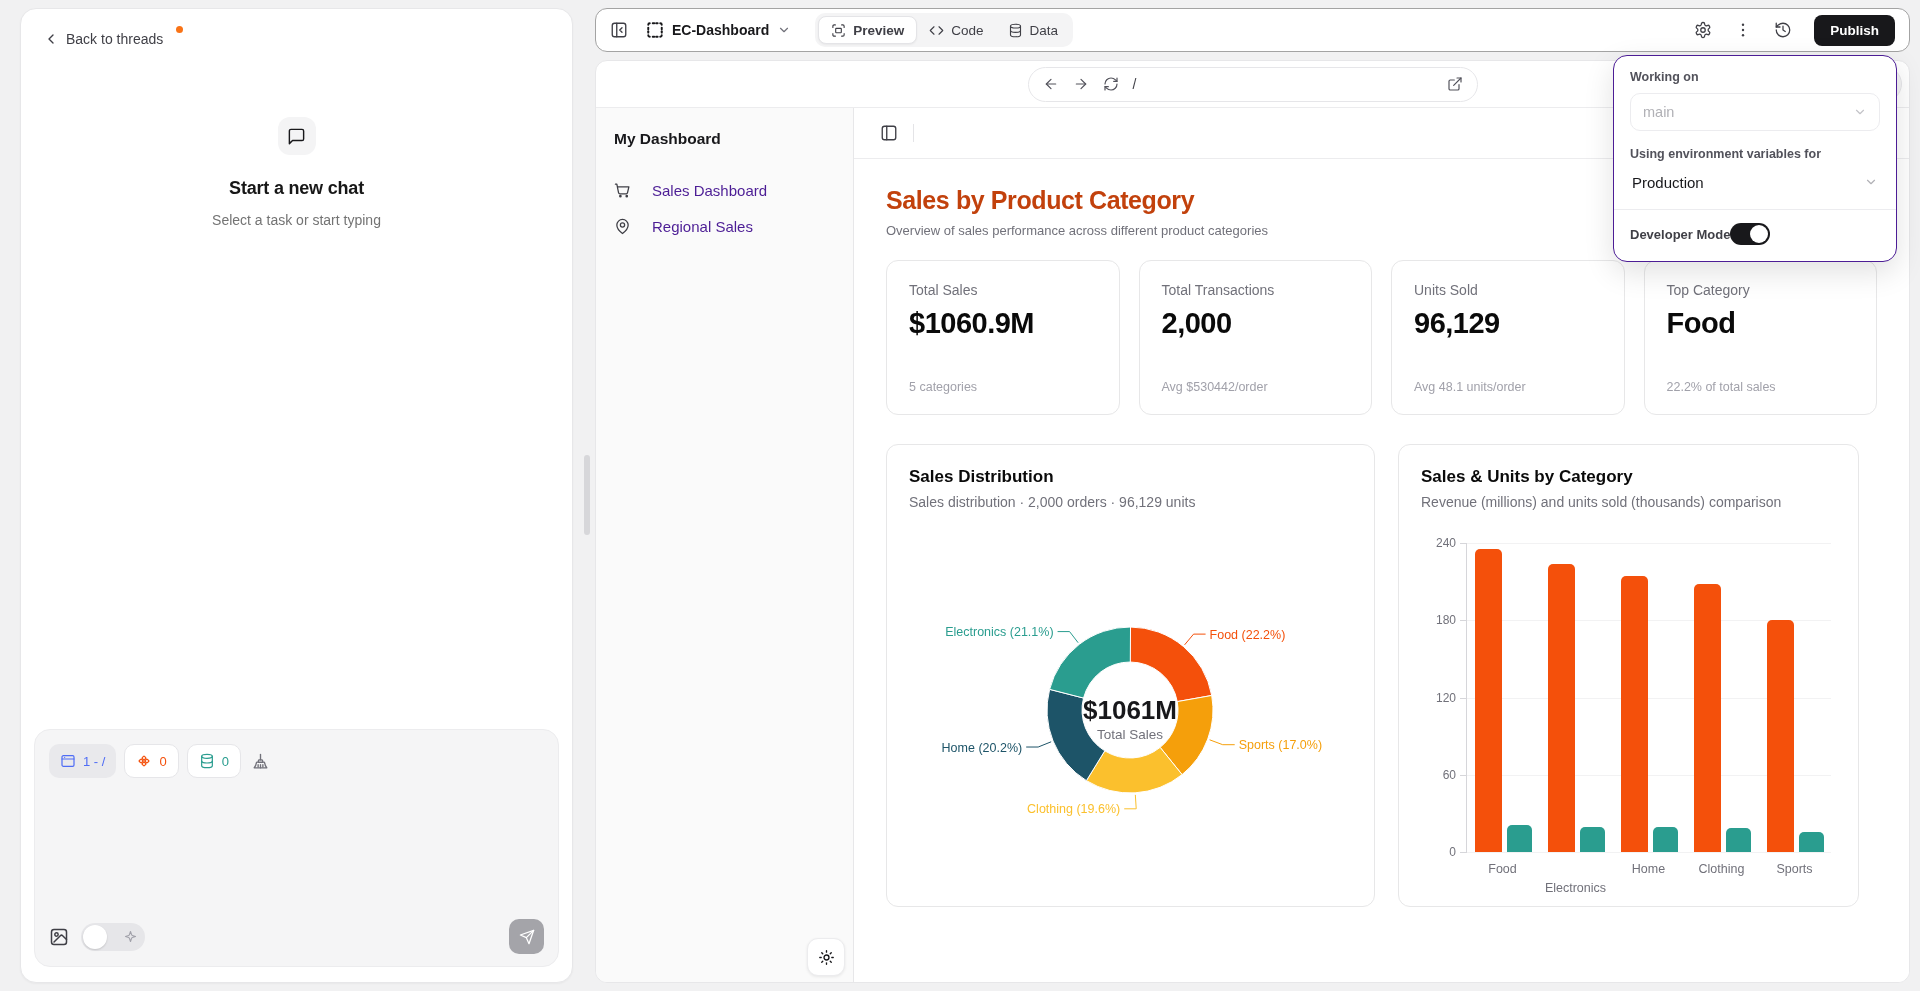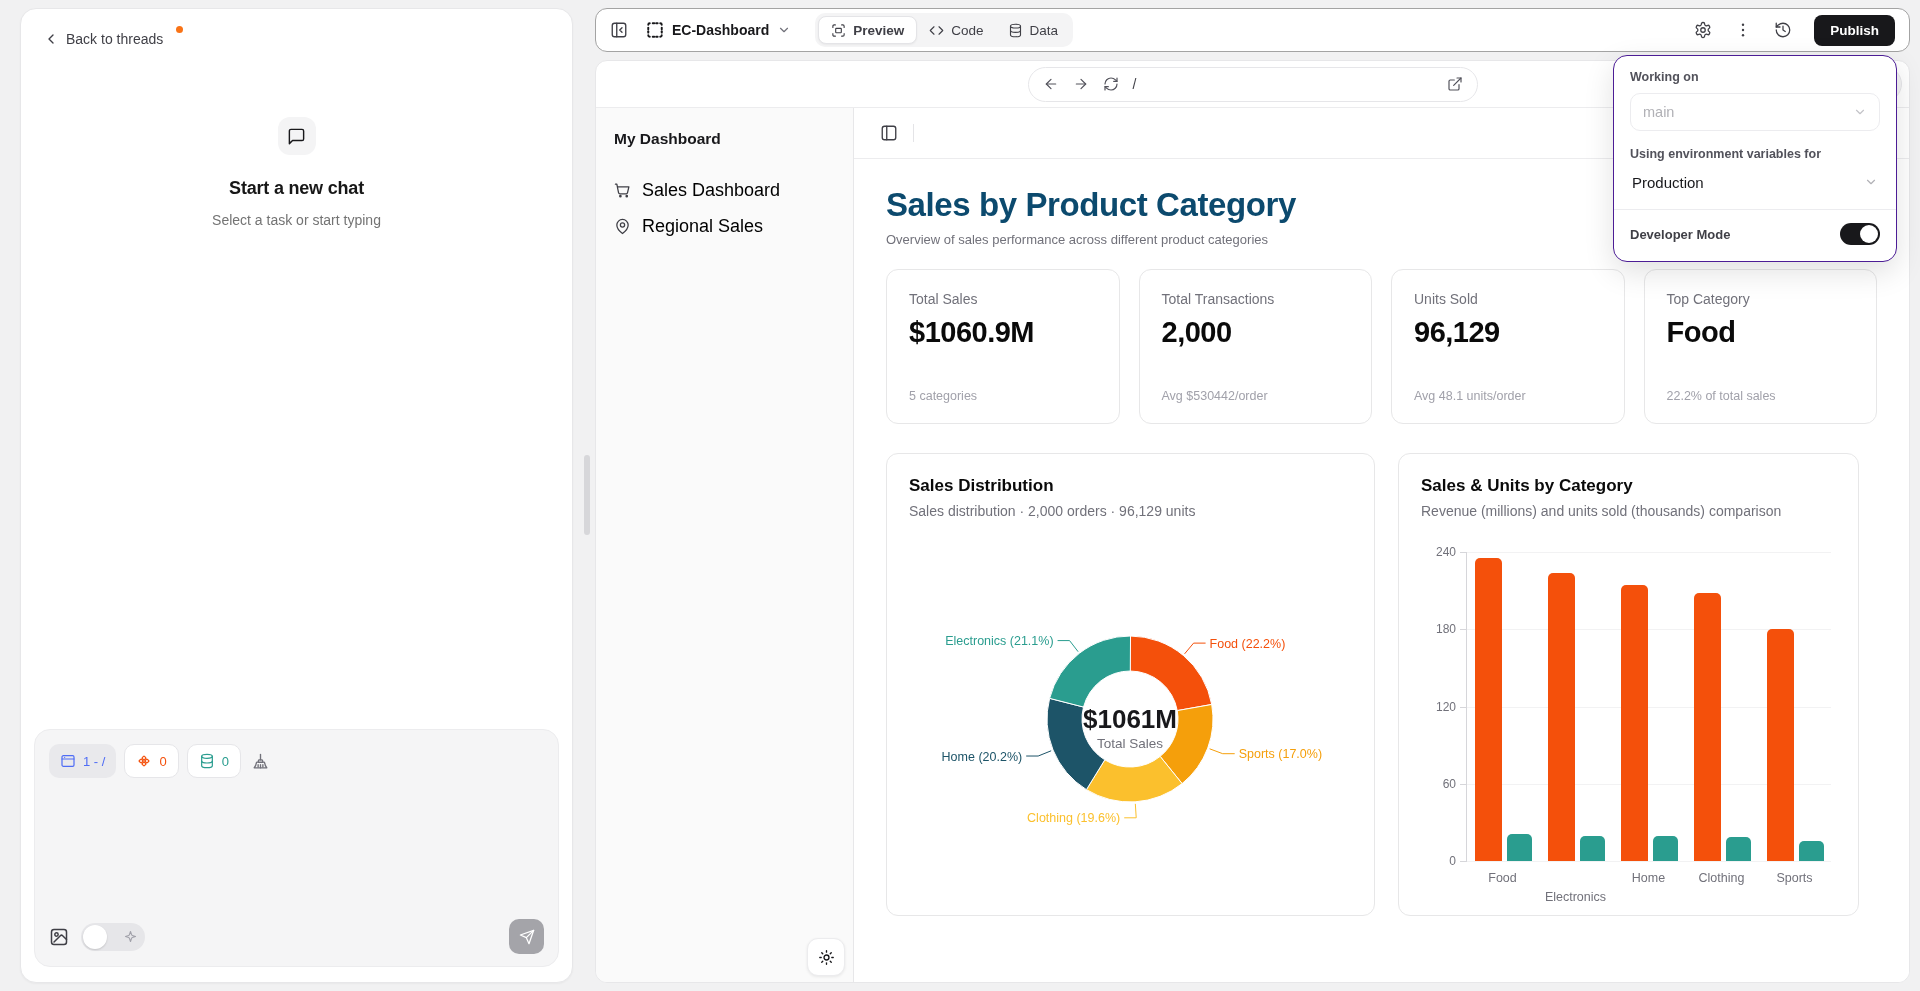--- a/index.html
+++ b/index.html
@@ -52,30 +52,30 @@
   .browser-row{height:47px;border-bottom:1px solid #ececee;display:flex;align-items:center;justify-content:center;position:relative}
   .addr-pill{width:450px;height:35px;border:1px solid #e6e6e9;border-radius:18px;display:flex;align-items:center;gap:14px;padding:0 14px;color:#52525b}
   .addr-pill .path{font-size:14px;color:#3f3f46}
   .addr-pill .ext{margin-left:auto}
   .addr-circle{position:absolute;right:7px;top:5px;width:36px;height:36px;border-radius:50%;background:#f4f4f5;border:1px solid #e6e6e9}
   .preview-body{display:flex;height:875px}
 
   .dash-sidebar{width:258px;background:#fafafa;border-right:1px solid #e7e7e9;padding:22px 18px;position:relative;flex:none}
   .sb-title{font-size:15.5px;font-weight:700;color:#18181b}
   .sb-list{margin-top:31px}
-  .sb-item{display:flex;align-items:center;gap:11px;height:22px;margin-bottom:14px;font-size:18px;color:#000000;cursor:pointer}
+  .sb-item{display:flex;align-items:center;gap:21px;height:22px;margin-bottom:14px;font-size:15px;color:#4c1d95;cursor:pointer}
   .sb-item .icn{color:#3f3f46}
   .theme-btn{position:absolute;right:8px;bottom:7px;width:38px;height:38px;background:#fff;border:1px solid #ececee;border-radius:11px;box-shadow:0 1px 3px rgba(0,0,0,.08);display:flex;align-items:center;justify-content:center;color:#18181b;cursor:pointer}
 
   .dash-main{flex:1;background:#fff;display:flex;flex-direction:column}
   .dash-header{height:51px;border-bottom:1px solid #ececee;display:flex;align-items:center;padding-left:26px;gap:15px;flex:none}
   .dash-header .icn{color:#3f3f46;cursor:pointer}
   .dash-header .vsep{width:1px;height:18px;background:#e4e4e7}
   .dash-content{padding:27px 32px 0 32px}
-  .page-title{font-size:33px;font-weight:700;color:#0c4a6e;letter-spacing:-.4px}
+  .page-title{font-size:25px;font-weight:700;color:#c2410c;letter-spacing:-.4px}
   .page-sub{font-size:13px;color:#71717a;margin-top:8px}
 
   .stats-row{margin-top:22px;display:grid;grid-template-columns:repeat(4,1fr);gap:19px}
   .stat-card{background:#fff;border:1px solid #e7e7e8;border-radius:12px;height:155px;padding:21px 22px;position:relative}
   .stat-label{font-size:14px;color:#71717a}
   .stat-value{font-size:29px;font-weight:700;color:#0a0a0a;margin-top:9px;letter-spacing:-.5px}
   .stat-sub{position:absolute;left:22px;bottom:20px;font-size:12.5px;color:#a1a1aa}
 
   .charts-row{margin-top:29px;display:flex;gap:23px}
   .chart-card{background:#fff;border:1px solid #e7e7e8;border-radius:12px;height:463px;position:relative;padding:22px 22px 0}
@@ -94,21 +94,21 @@
 
   
   .env-popover{position:absolute;left:1613px;top:55px;width:284px;background:#fff;border:1px solid #4c1d95;border-radius:14px;box-shadow:0 10px 30px rgba(0,0,0,.12);padding:14px 16px 16px;z-index:50}
   .pop-label{font-size:12.5px;font-weight:600;color:#52525b}
   .pop-select{margin-top:9px;height:38px;border:1px solid #ececef;border-radius:10px;display:flex;align-items:center;justify-content:space-between;padding:0 12px;font-size:14.5px;color:#b1b1b6;cursor:pointer;background:#fff}
   .pop-select .chev{color:#c3c3c8}
   .pop-label.second{margin-top:16px}
   .pop-flat{margin-top:3px;height:36px;display:flex;align-items:center;justify-content:space-between;padding:0 2px;font-size:15px;color:#18181b;cursor:pointer}
   .pop-flat .chev{color:#b1b1b6}
   .pop-divider{height:1px;background:#ececef;margin:9px -16px 0}
-  .pop-row{margin-top:13px;display:flex;align-items:center;justify-content:space-between}
+  .pop-row{margin-top:13px;display:flex;align-items:center;}
   .pop-row .lbl{font-size:13px;font-weight:600;color:#3f3f46}
   .switch{width:40px;height:22px;border-radius:999px;background:#18181b;position:relative;cursor:pointer}
   .switch .knob{position:absolute;top:2px;right:2px;width:18px;height:18px;border-radius:50%;background:#fff}
 </style>
 </head>
 <body>
 
 <div class="chat-panel">
   <div class="chat-header">
     <span class="icn">

